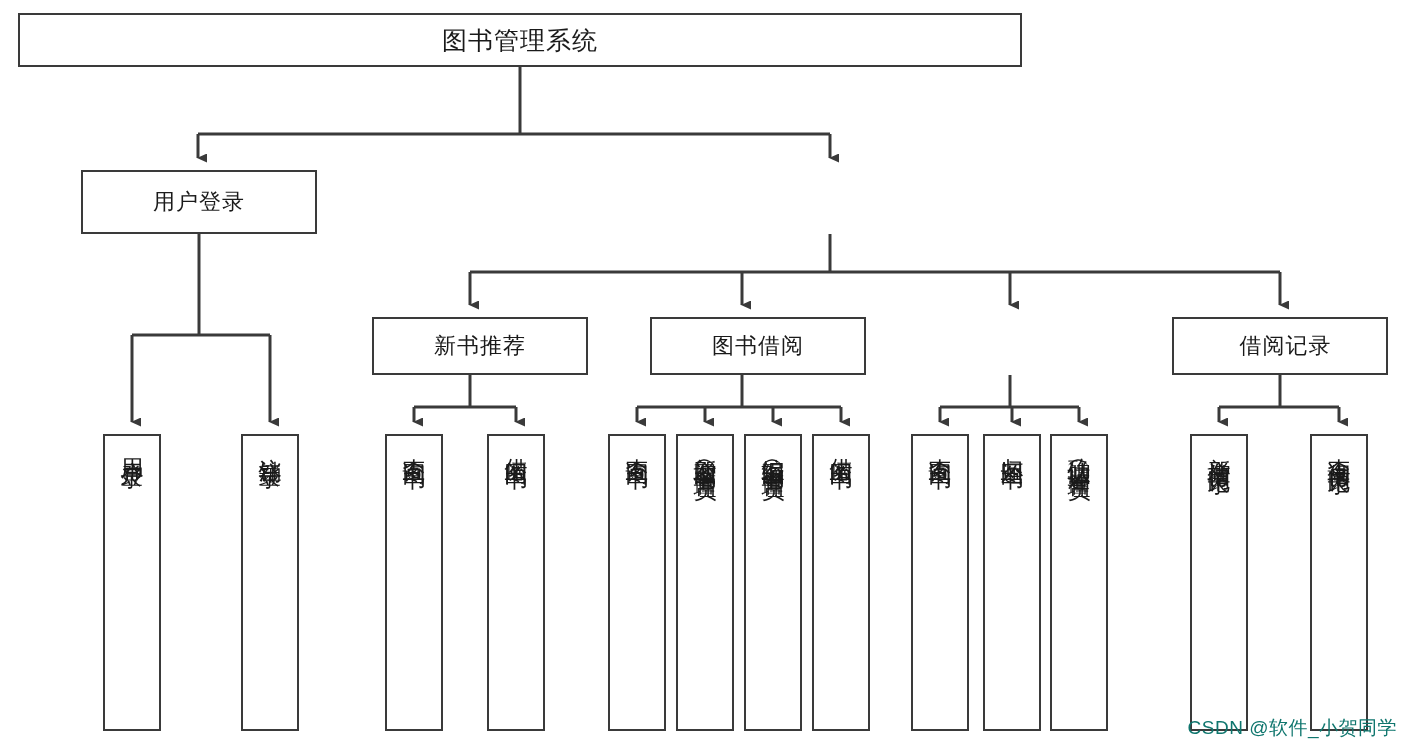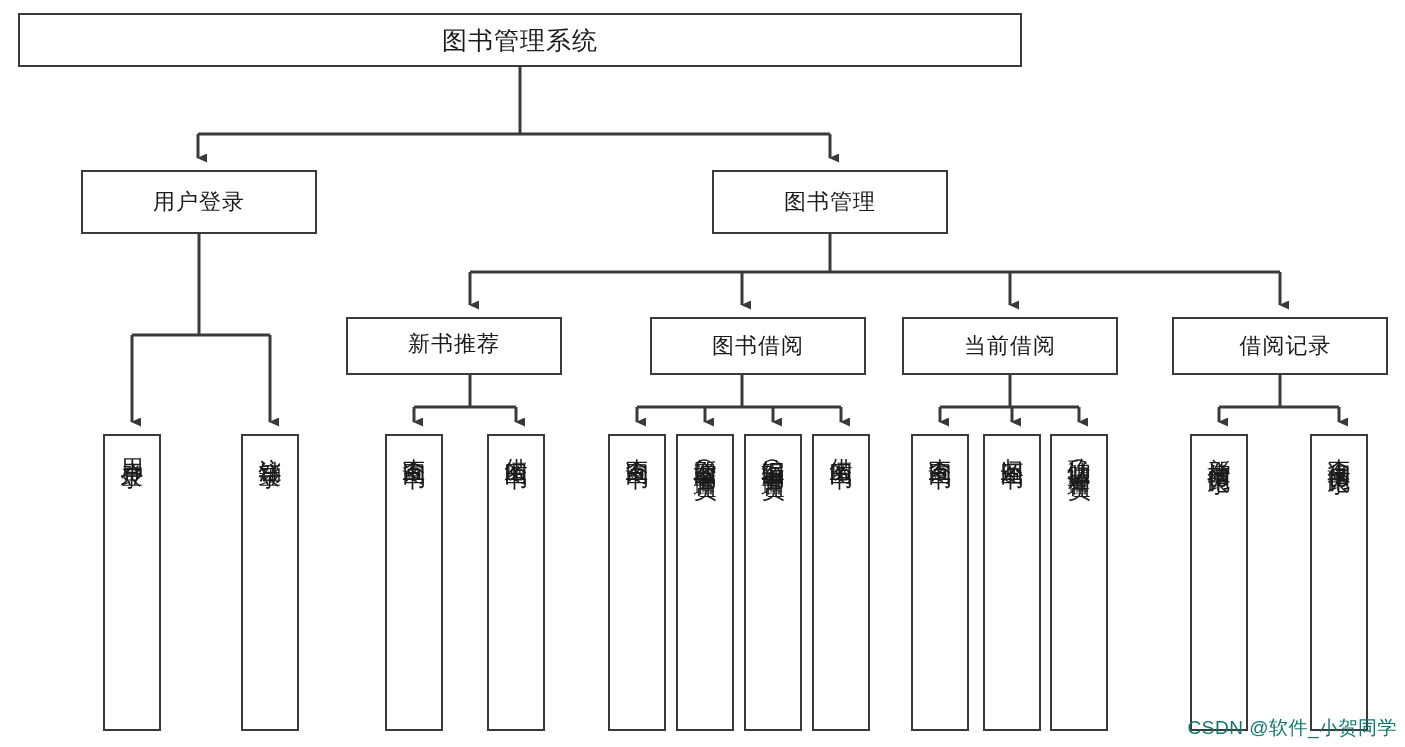--- a/index.html
+++ b/index.html
@@ -133,33 +133,27 @@
     </g>
   </svg>
 
   <div class="node root" style="left:18px; top:13px; width:1004px; height:54px;">
     <span class="node-label">图书管理系统</span>
   </div>
 
   <div class="node branch" style="left:81px; top:170px; width:236px; height:64px;">
     <span class="node-label">用户登录</span>
   </div>
-  <div class="node branch" style="left:712px; top:170px; width:236px; height:64px;">
-    <span class="node-label">图书管理</span>
-  </div>
-
-  <div class="node branch" style="left:346px; top:317px; width:216px; height:58px;font-family:Liberation Mono, monospace;">
+
+  <div class="node branch" style="left:372px; top:317px; width:216px; height:58px;">
     <span class="node-label">新书推荐</span>
   </div>
   <div class="node branch" style="left:634px; top:317px; width:216px; height:58px;margin-left:16px;">
     <span class="node-label">图书借阅</span>
   </div>
-  <div class="node branch" style="left:902px; top:317px; width:216px; height:58px;">
-    <span class="node-label">当前借阅</span>
-  </div>
   <div class="node branch" style="left:1172px; top:317px; width:216px; height:58px;padding-left:11px;">
     <span class="node-label">借阅记录</span>
   </div>
 
   <div class="node leaf" style="left:103px; top:434px; width:58px; height:297px;">
     <span class="node-label">用户登录</span>
   </div>
   <div class="node leaf" style="left:241px; top:434px; width:58px; height:297px;">
     <span class="node-label">注销登录</span>
   </div>

